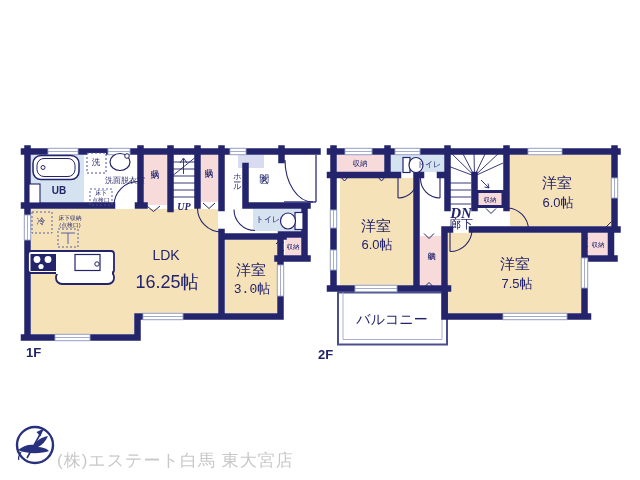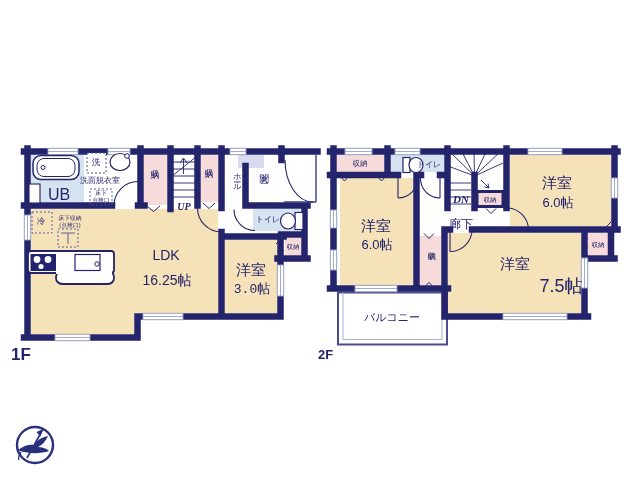--- a/index.html
+++ b/index.html
@@ -227,54 +227,55 @@
 
     <g transform="translate(13,421)">
       <circle cx="22" cy="24" r="18" fill="none" stroke="#28317e" stroke-width="2.4"></circle>
       <path d="M14,37 L30,8" stroke="#28317e" stroke-width="1.6" fill="none"></path>
       <path d="M30,8 L23.5,11 L27.5,15.5 Z" fill="#28317e"></path>
       <path fill="#28317e" d="M5,29 C11,24 17,23 21,24 C24,19 29,16 35,15 C33,20 29,24 25,26 C29,26 33,27 36,30 C28,33 13,33 5,29 Z"></path>
       <path d="M8,31 C6,34 5,37 6,39" stroke="#28317e" stroke-width="1.2" fill="none"></path>
     </g>
   </svg>
 
-  <div class="lbl" style="left:59px;top:186px;font-size:16px;font-weight:normal;">UB</div>
-  <div class="lbl" style="left:100px;top:177px;font-size:8px;text-align:right;">洗面脱衣室</div>
+  <div class="lbl" style="left:59px;top:186px;font-size:10px;font-weight:bold;">UB</div>
+  <div class="lbl" style="left:125px;top:177px;font-size:8px;text-align:right;">洗面脱衣室</div>
   <div class="lbl" style="left:96px;top:158px;font-size:8.5px;">洗</div>
   <div class="lbl tiny" style="left:101px;top:190px;font-size:5.8px;">
     <div>床下</div>
     <div>点検口</div>
   </div>
   <div class="lbl v" style="left:155px;top:163px;font-size:8.5px;">収納</div>
   <div class="lbl v" style="left:209px;top:162px;font-size:8.5px;">収納</div>
   <div class="lbl italic" style="left:184px;top:202px;font-size:10px;">UP</div>
   <div class="lbl v" style="left:236px;top:167px;font-size:8px;">ホール</div>
   <div class="lbl v" style="left:264px;top:166px;font-size:9.5px;">玄関</div>
   <div class="lbl" style="left:268px;top:216px;font-size:8px;">トイレ</div>
   <div class="lbl" style="left:293px;top:243px;font-size:6.5px;">収納</div>
   <div class="lbl" style="left:166px;top:248px;font-size:14px;">LDK</div>
-  <div class="lbl" style="left:167px;top:273px;font-size:14px;">16.25帖</div>
+  <div class="lbl" style="left:167px;top:273px;font-size:18px;">16.25帖</div>
   <div class="lbl" style="left:251px;top:262px;font-size:15px;">洋室</div>
   <div class="lbl" style="left:252px;top:283px;font-size:13px;font-family:Liberation Mono, monospace;">3.0帖</div>
   <div class="lbl" style="left:41px;top:217px;font-size:8.5px;">冷</div>
   <div class="lbl tiny" style="left:70px;top:215px;font-size:5.8px;">
     <div>床下収納</div>
     <div>(点検口)</div>
   </div>
-  <div class="floorlbl" style="left:11px;top:345px;font-size:17px;">1F</div>
+  <div class="floorlbl" style="left:26px;top:345px;font-size:13px;">1F</div>
 
   <div class="lbl" style="left:360px;top:160px;font-size:7.5px;">収納</div>
   <div class="lbl" style="left:429px;top:161px;font-size:8px;">トイレ</div>
-  <div class="lbl italic" style="left:461px;top:194px;font-size:11px;">DN</div>
+  <div class="lbl italic" style="left:461px;top:205px;font-size:15px;">DN</div>
   <div class="lbl" style="left:461px;top:218px;font-size:12px;">廊下</div>
   <div class="lbl" style="left:490px;top:195.5px;font-size:6.5px;">収納</div>
   <div class="lbl" style="left:557px;top:175px;font-size:15px;">洋室</div>
   <div class="lbl" style="left:558px;top:196px;font-size:13px;">6.0帖</div>
   <div class="lbl" style="left:376px;top:218px;font-size:15px;">洋室</div>
   <div class="lbl" style="left:377px;top:238px;font-size:13px;">6.0帖</div>
   <div class="lbl v" style="left:430.5px;top:245px;font-size:8px;">収納</div>
   <div class="lbl" style="left:515px;top:256px;font-size:15px;">洋室</div>
-  <div class="lbl" style="left:517px;top:277px;font-size:18px;margin-left:44px;">7.5帖</div>
+  <div class="lbl" style="left:517px;top:277px;font-size:13px;">7.5帖</div>
   <div class="lbl" style="left:598px;top:241px;font-size:6.5px;">収納</div>
-  <div class="lbl" style="left:392px;top:312px;font-size:11px;">バルコニー</div>
+  <div class="lbl" style="left:392px;top:312px;font-size:14px;">バルコニー</div>
   <div class="floorlbl" style="left:318px;top:347px;font-size:13px;">2F</div>
 
+  <div id="footer-text">(株)エステート白馬 東大宮店</div>
 </div>
 
 </body></html>

